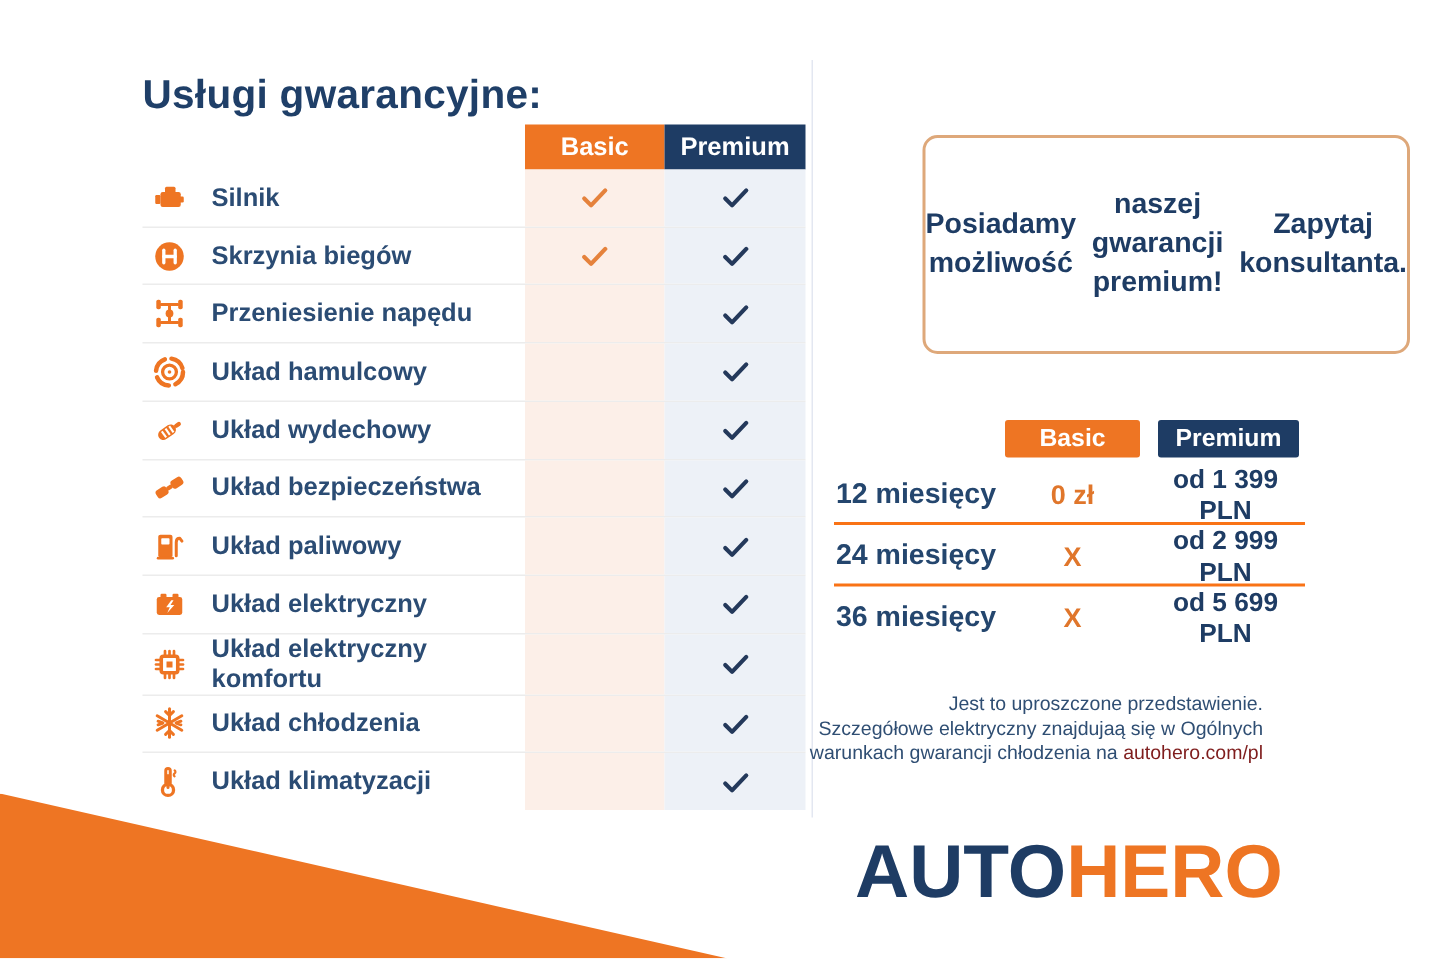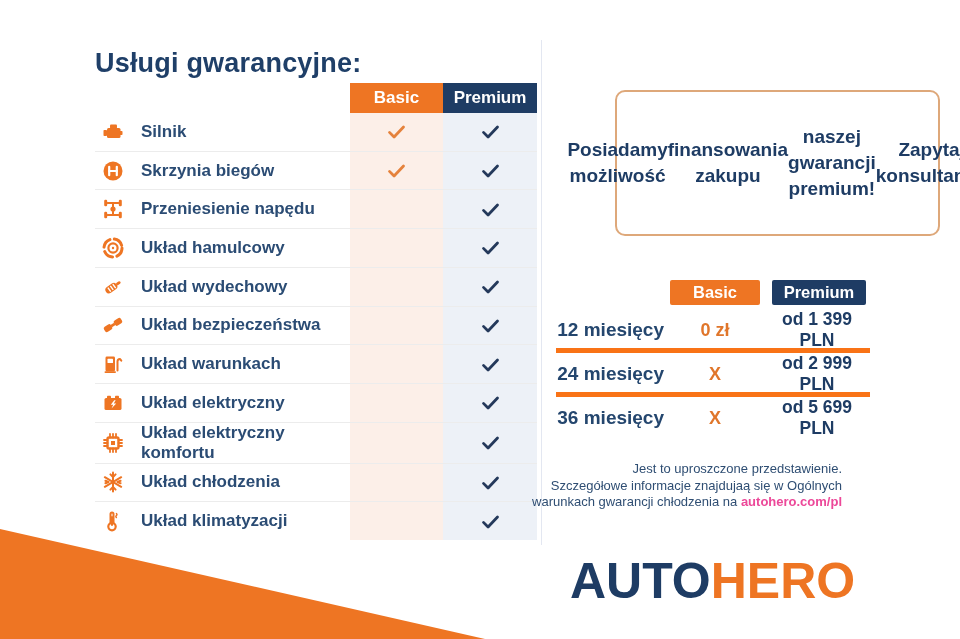--- a/index.html
+++ b/index.html
@@ -54,32 +54,32 @@
   .pricing{position:absolute;left:556px;top:280px;width:314px;}
   .p-header{display:grid;grid-template-columns:110px 98px 106px;height:25px;margin-bottom:4px;}
   .p-hdr-block{
     align-self:stretch;display:flex;align-items:center;justify-content:center;
     color:#fff;font-weight:700;font-size:16.5px;border-radius:2px;
   }
   .p-hdr-block.basic{background:#EE7523;margin:0 4px;}
   .p-hdr-block.premium{background:#1E3C64;margin:0 4px 0 8px;}
   .p-row{
     display:grid;grid-template-columns:110px 98px 106px;height:39px;align-items:center;
-    border-bottom:5px solid #f97316;
+    border-bottom:2px solid #f97316;
   }
   .p-row:last-child{border-bottom:none;}
   .p-term{font-size:19px;font-weight:700;color:#24466E;text-align:right;padding-right:2px;}
   .p-basic{font-size:18px;font-weight:700;color:#E0762B;text-align:center;}
   .p-premium{font-size:17.5px;font-weight:700;color:#1E3C64;text-align:center;}
   
   .footnote{
     position:absolute;right:118px;top:461px;width:360px;text-align:right;
     font-size:13px;line-height:16.5px;color:#2F4E73;
   }
-  .footnote .link{font-weight:700;color:#ec4899;text-decoration:none;}
+  .footnote .link{font-weight:400;color:#7f1d1d;text-decoration:none;}
   
   .logo{
     position:absolute;left:570px;top:552px;
     font-size:50px;font-weight:700;letter-spacing:0px;white-space:nowrap;
   }
   .logo .auto{color:#1E3C64;}
   .logo .hero{color:#EE7523;}
   
   .corner-triangle{
     position:absolute;left:0;bottom:0;width:485px;height:110px;background:#EE7523;
@@ -248,21 +248,21 @@
     <div class="trow">
       <div class="cell-label">
         <span class="icon">
           <svg viewBox="0 0 24 24">
               <rect x="4.5" y="4.5" width="9.5" height="15" rx="1.4" class="ico-fill"></rect>
               <rect x="6.5" y="6.8" width="5.5" height="4.2" rx="0.6" fill="#fff"></rect>
               <path d="M16.5 18.5 V9.5 q0-2.6 2.4-2.6 l1.4 1.8" class="ico-stroke" stroke-width="2"></path>
               <rect x="3.5" y="19.2" width="11.5" height="1.8" rx="0.9" class="ico-fill"></rect>
             </svg>
         </span>
-        <span class="lbl">Układ warunkach</span>
+        <span class="lbl">Układ paliwowy</span>
       </div>
       <div class="cell basic"></div>
       <div class="cell premium">
           <svg class="check n" viewBox="0 0 24 24">
             <path d="M4 13l5.2 5.2L20 6.8"></path>
           </svg>
         </div>
     </div>
 
     <div class="trow">
@@ -362,21 +362,20 @@
         </div>
     </div>
 
   </div>
 </div>
 
 <div class="v-divider"></div>
 
 <div class="promo-box">
   <div class="pline">Posiadamy możliwość</div>
-  <div class="pline">finansowania zakupu</div>
   <div class="pline">naszej gwarancji premium!</div>
   <div class="pline">Zapytaj konsultanta.</div>
 </div>
 
 <div class="pricing">
   <div class="p-header">
     <div></div>
     <div class="p-hdr-block basic">Basic</div>
     <div class="p-hdr-block premium">Premium</div>
   </div>
@@ -392,21 +391,21 @@
   </div>
   <div class="p-row">
     <div class="p-term">36 miesięcy</div>
     <div class="p-basic">X</div>
     <div class="p-premium">od 5 699 PLN</div>
   </div>
 </div>
 
 <div class="footnote">
   <div>Jest to uproszczone przedstawienie.</div>
-  <div>Szczegółowe informacje znajdujaą się w Ogólnych</div>
+  <div>Szczegółowe elektryczny znajdujaą się w Ogólnych</div>
   <div><span>warunkach gwarancji chłodzenia na </span><span class="link">autohero.com/pl</span></div>
 </div>
 
 <div class="logo">
   <span class="auto">AUTO</span><span class="hero">HERO</span>
 </div>
 
 <div class="corner-triangle"></div>
 
 </body></html>

